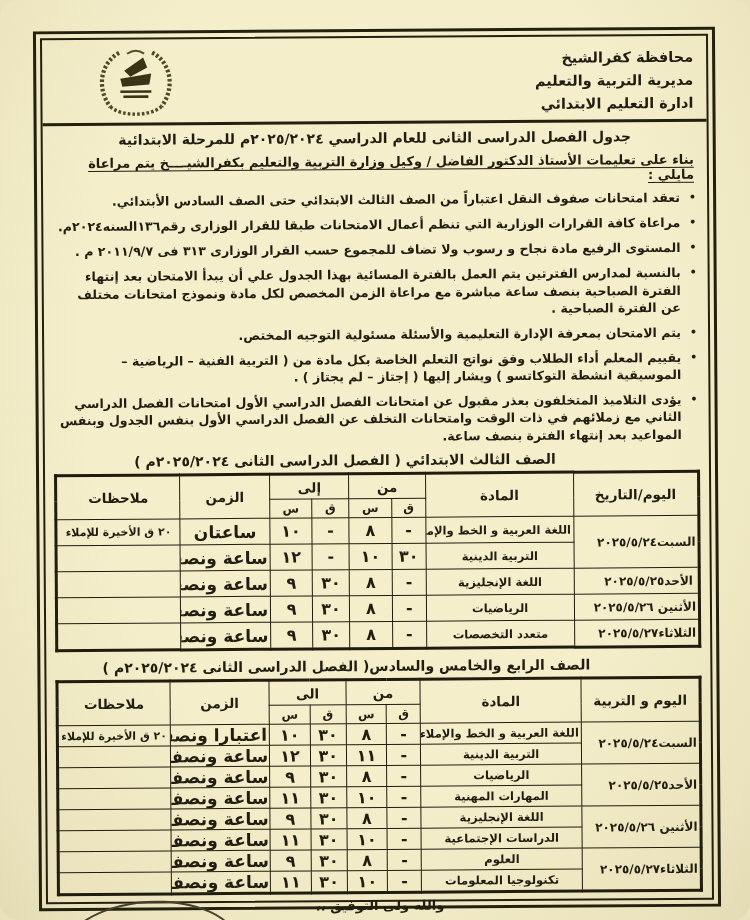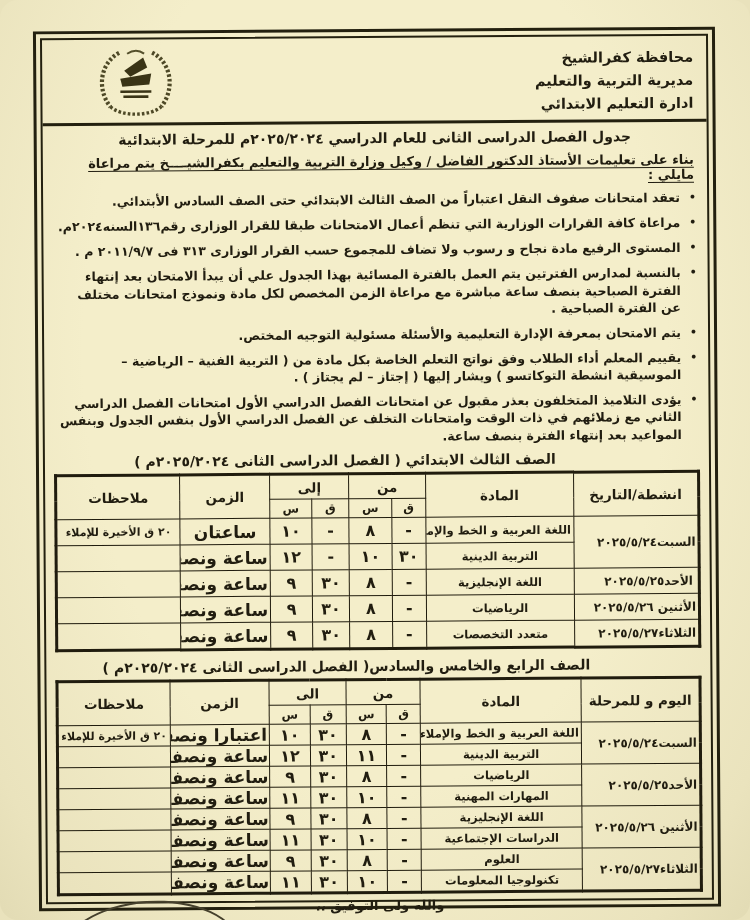--- a/index.html
+++ b/index.html
@@ -140,21 +140,21 @@
             <col style="width:23%">
           <col style="width:5.3%">
             <col style="width:6.6%">
           <col style="width:5.8%">
             <col style="width:6.5%">
           <col style="width:14%">
             <col style="width:19.3%">
         </colgroup>
         <thead>
           <tr>
-            <th rowspan="2">انشطة/التاريخ</th>
+            <th rowspan="2">اليوم/التاريخ</th>
             <th rowspan="2">المادة</th>
             <th colspan="2">من</th>
             <th colspan="2">إلى</th>
             <th rowspan="2">الزمن</th>
             <th rowspan="2">ملاحظات</th>
           </tr>
           <tr>
             <th class="sub">ق</th>
             <th class="sub">س</th>
             <th class="sub">ق</th>
@@ -222,21 +222,21 @@
             <col style="width:25%">
           <col style="width:5.3%">
             <col style="width:6.3%">
           <col style="width:5.6%">
             <col style="width:6.3%">
           <col style="width:15.5%">
             <col style="width:17.5%">
         </colgroup>
         <thead>
           <tr>
-            <th rowspan="2">اليوم و للمرحلة</th>
+            <th rowspan="2">اليوم و التربية</th>
             <th rowspan="2">المادة</th>
             <th colspan="2">من</th>
             <th colspan="2">الى</th>
             <th rowspan="2">الزمن</th>
             <th rowspan="2">ملاحظات</th>
           </tr>
           <tr>
             <th class="sub">ق</th>
             <th class="sub">س</th>
             <th class="sub">ق</th>

